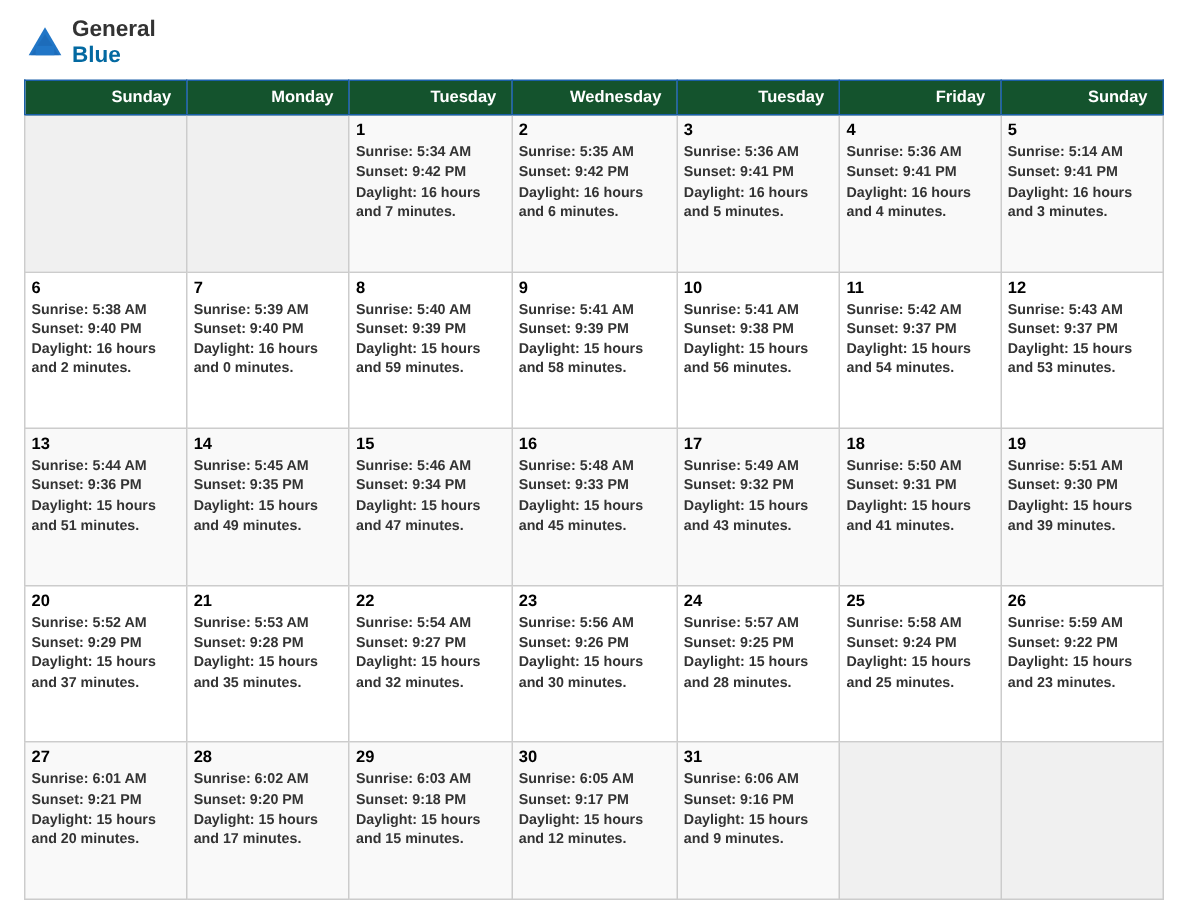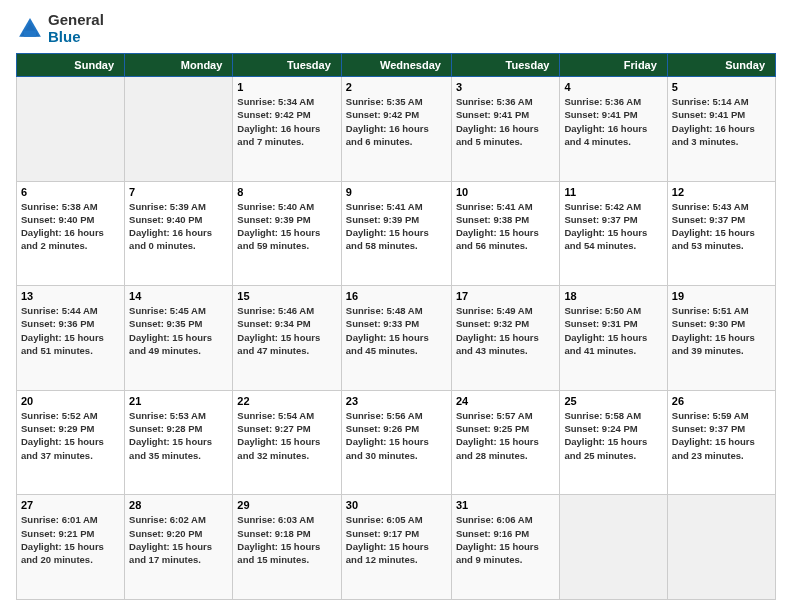--- a/index.html
+++ b/index.html
@@ -282,21 +282,21 @@
           </td>
           <td>
             <span class="day-number">25</span>
             <div class="day-info">Sunrise: 5:58 AM
 Sunset: 9:24 PM
 Daylight: 15 hours and 25 minutes.</div>
           </td>
           <td>
             <span class="day-number">26</span>
             <div class="day-info">Sunrise: 5:59 AM
-Sunset: 9:37 PM
+Sunset: 9:22 PM
 Daylight: 15 hours and 23 minutes.</div>
           </td>
         </tr>
         <tr>
           <td>
             <span class="day-number">27</span>
             <div class="day-info">Sunrise: 6:01 AM
 Sunset: 9:21 PM
 Daylight: 15 hours and 20 minutes.</div>
           </td>

